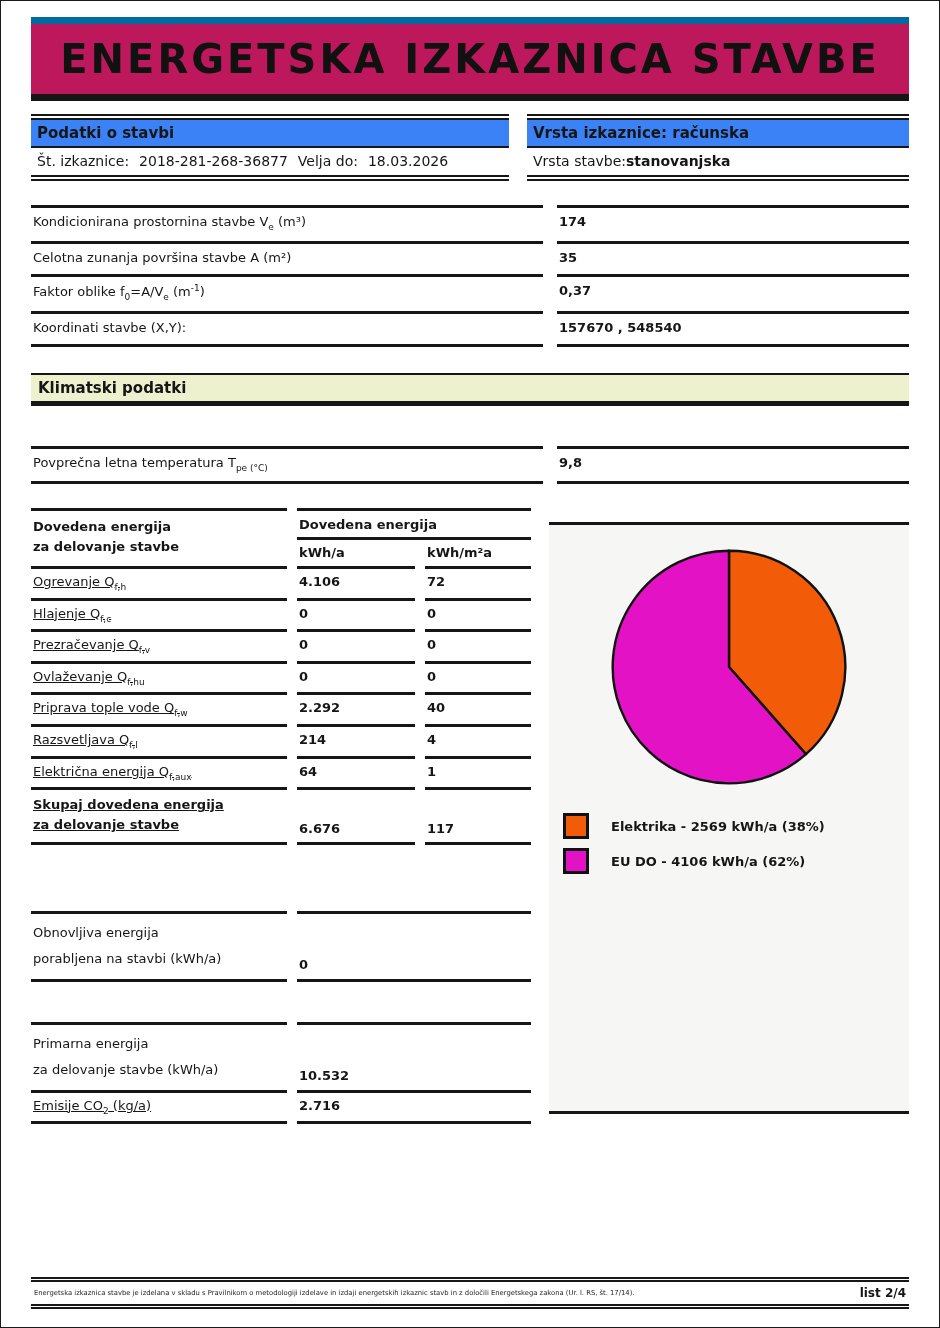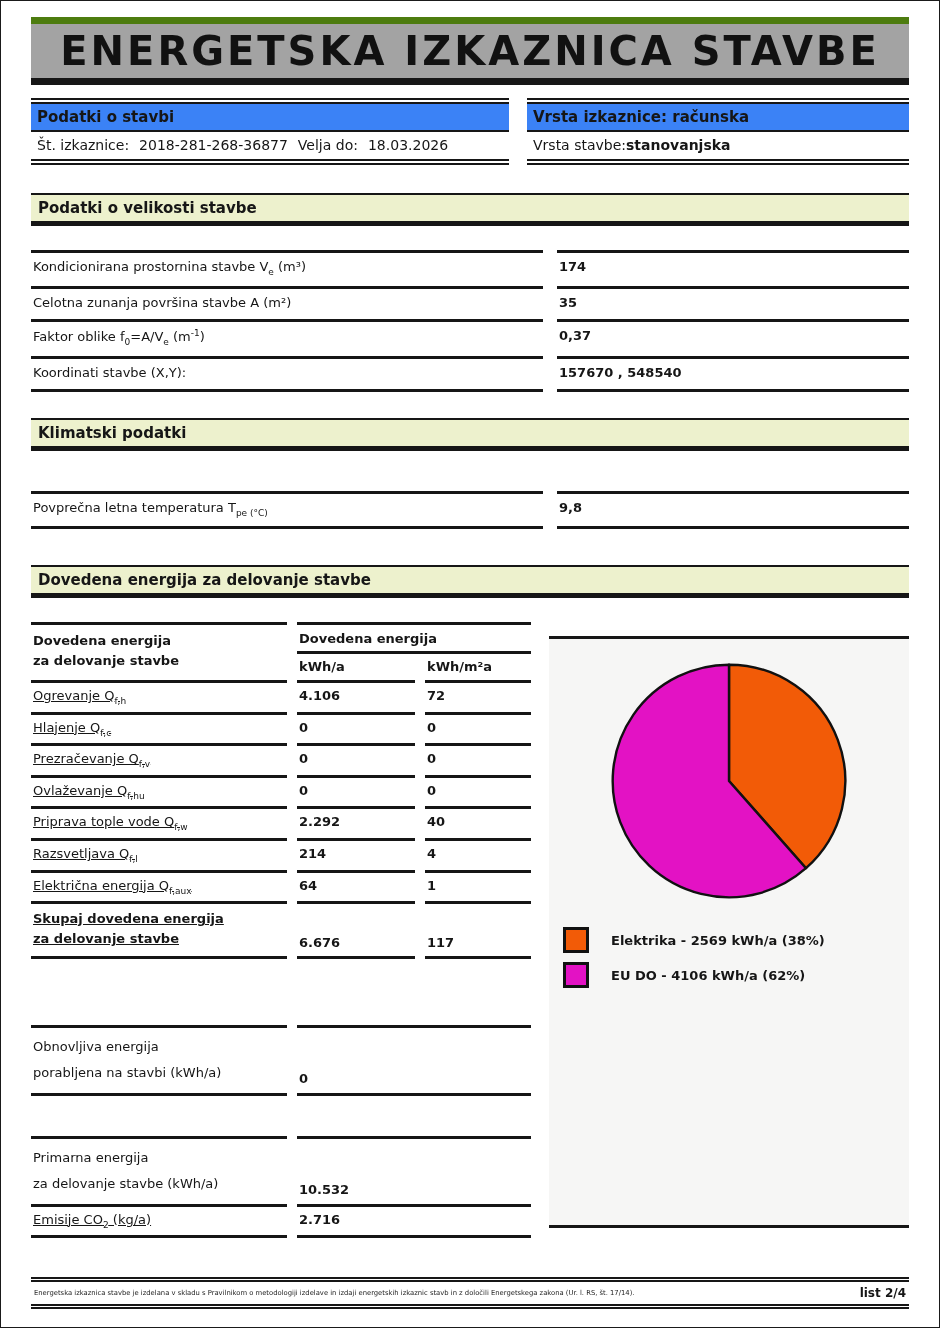--- a/index.html
+++ b/index.html
@@ -5,22 +5,22 @@
   html,body { margin:0; padding:0; background:#fff; }
   * { box-sizing:border-box; }
   body { font-family:"DejaVu Sans","Liberation Sans",sans-serif; color:#161616; }
   .page {
     width:940px; height:1328px; margin:0 auto; background:#fff;
     border:1px solid #1a1a1a; padding:16px 30px 18px;
     display:flex; flex-direction:column; position:relative;
   }
   
   .banner {
-    border-top:7px solid #4d7c0f; border-bottom:7px solid #161616;
-    background:#a3a3a3; padding:4px 6px; text-align:center;
+    border-top:7px solid #0369a1; border-bottom:7px solid #161616;
+    background:#be185d; padding:12px 6px; text-align:center;
   }
   .banner .title {
     font-size:40px; font-weight:bold; letter-spacing:3px; white-space:nowrap; color:#111;
   }
   
   .info-row { display:flex; gap:18px; margin-top:13px; }
   .ibox { border-top:6px double #161616; border-bottom:6px double #161616; }
   .ibox-l { width:478px; }
   .ibox-r { flex:1; }
   .ibox-head {
@@ -116,21 +116,20 @@
     </div>
     <div class="ibox ibox-r">
       <div class="ibox-head">Vrsta izkaznice: računska</div>
       <div class="ibox-row">
         <span>Vrsta stavbe:</span>
         <span class="b">stanovanjska</span>
       </div>
     </div>
   </div>
 
-  <div class="section-bar" style="margin-top:28px;">Podatki o velikosti stavbe</div>
   <div style="margin-top:24px;">
     <div class="strow">
       <div class="st-l"><span>Kondicionirana prostornina stavbe V</span><sub>e</sub><span> (m³)</span></div>
       <div class="st-v">174</div>
     </div>
     <div class="strow">
       <div class="st-l"><span>Celotna zunanja površina stavbe A (m²)</span></div>
       <div class="st-v">35</div>
     </div>
     <div class="strow">
@@ -152,21 +151,20 @@
     <div class="strow">
       <div class="st-l"><span>Povprečna letna temperatura T</span><sub>pe (°C)</sub></div>
       <div class="st-v">9,8</div>
     </div>
     <div class="strule">
         <div class="st-l"></div>
         <div class="st-v"></div>
       </div>
   </div>
 
-  <div class="section-bar" style="margin-top:36px;">Dovedena energija za delovanje stavbe</div>
 
   <div class="energy-wrap">
 
     <div class="e-left">
       <div class="et-head">
         <div class="et-hl">
           <div>Dovedena energija</div>
           <div>za delovanje stavbe</div>
         </div>
         <div class="et-hr">

